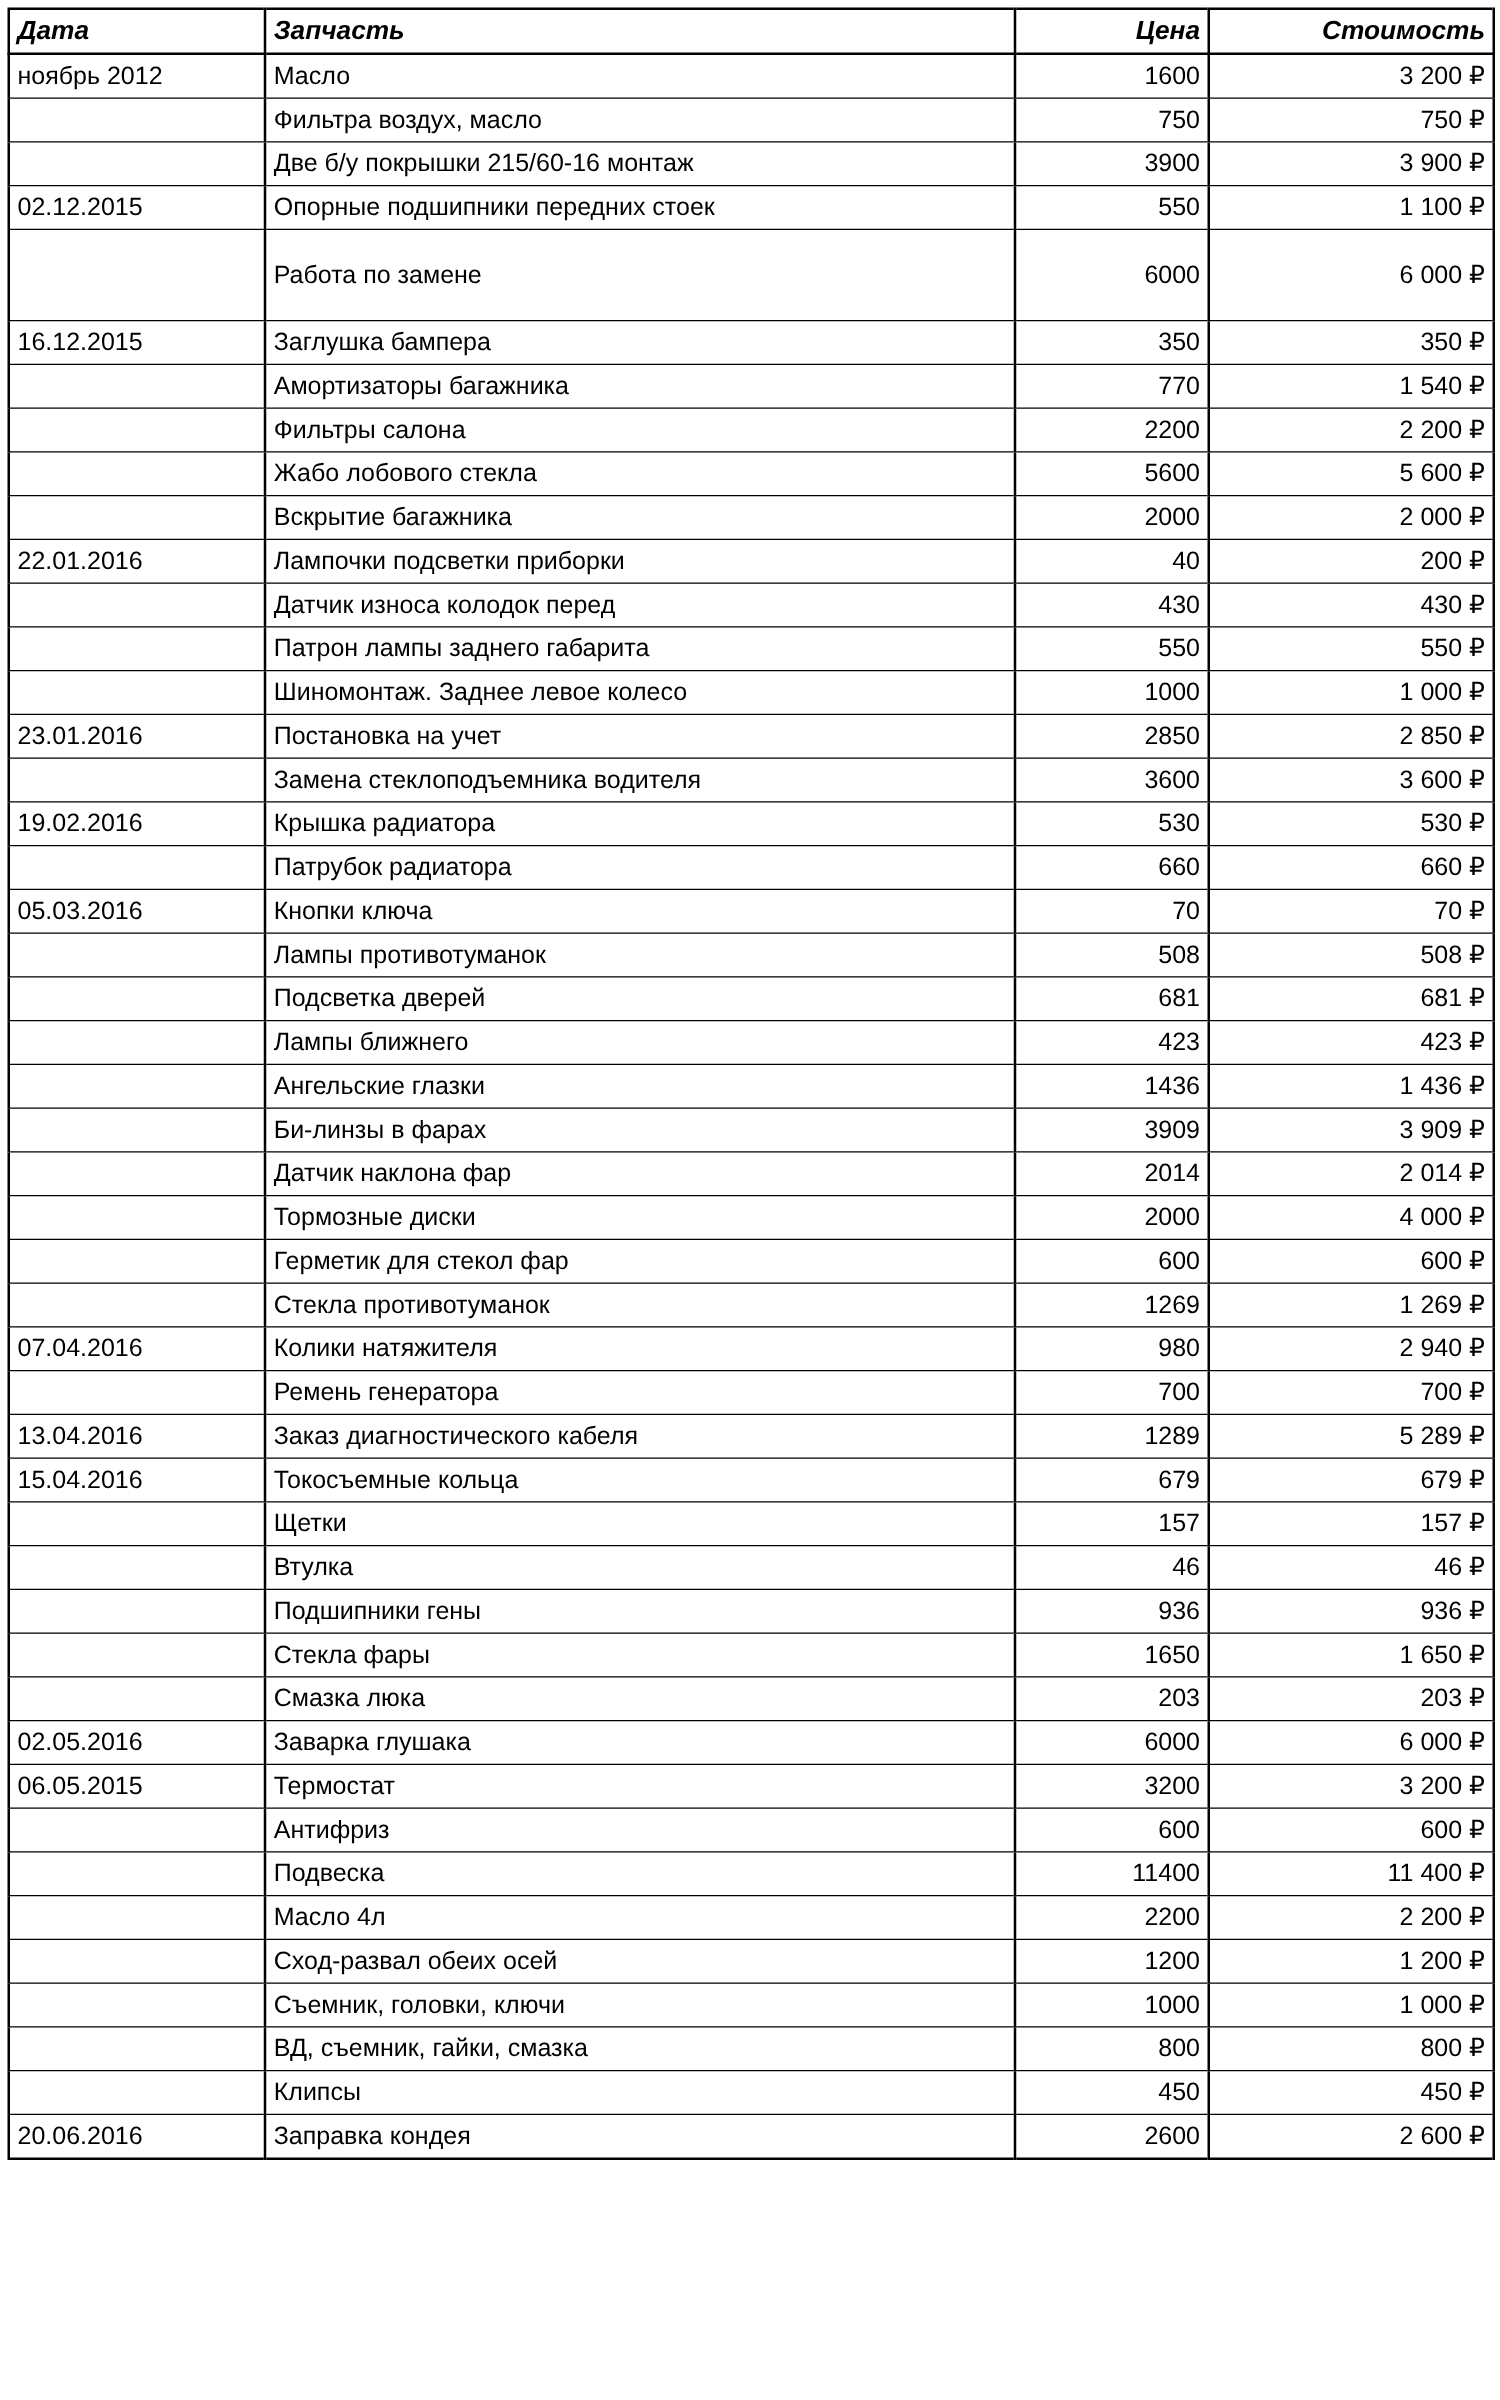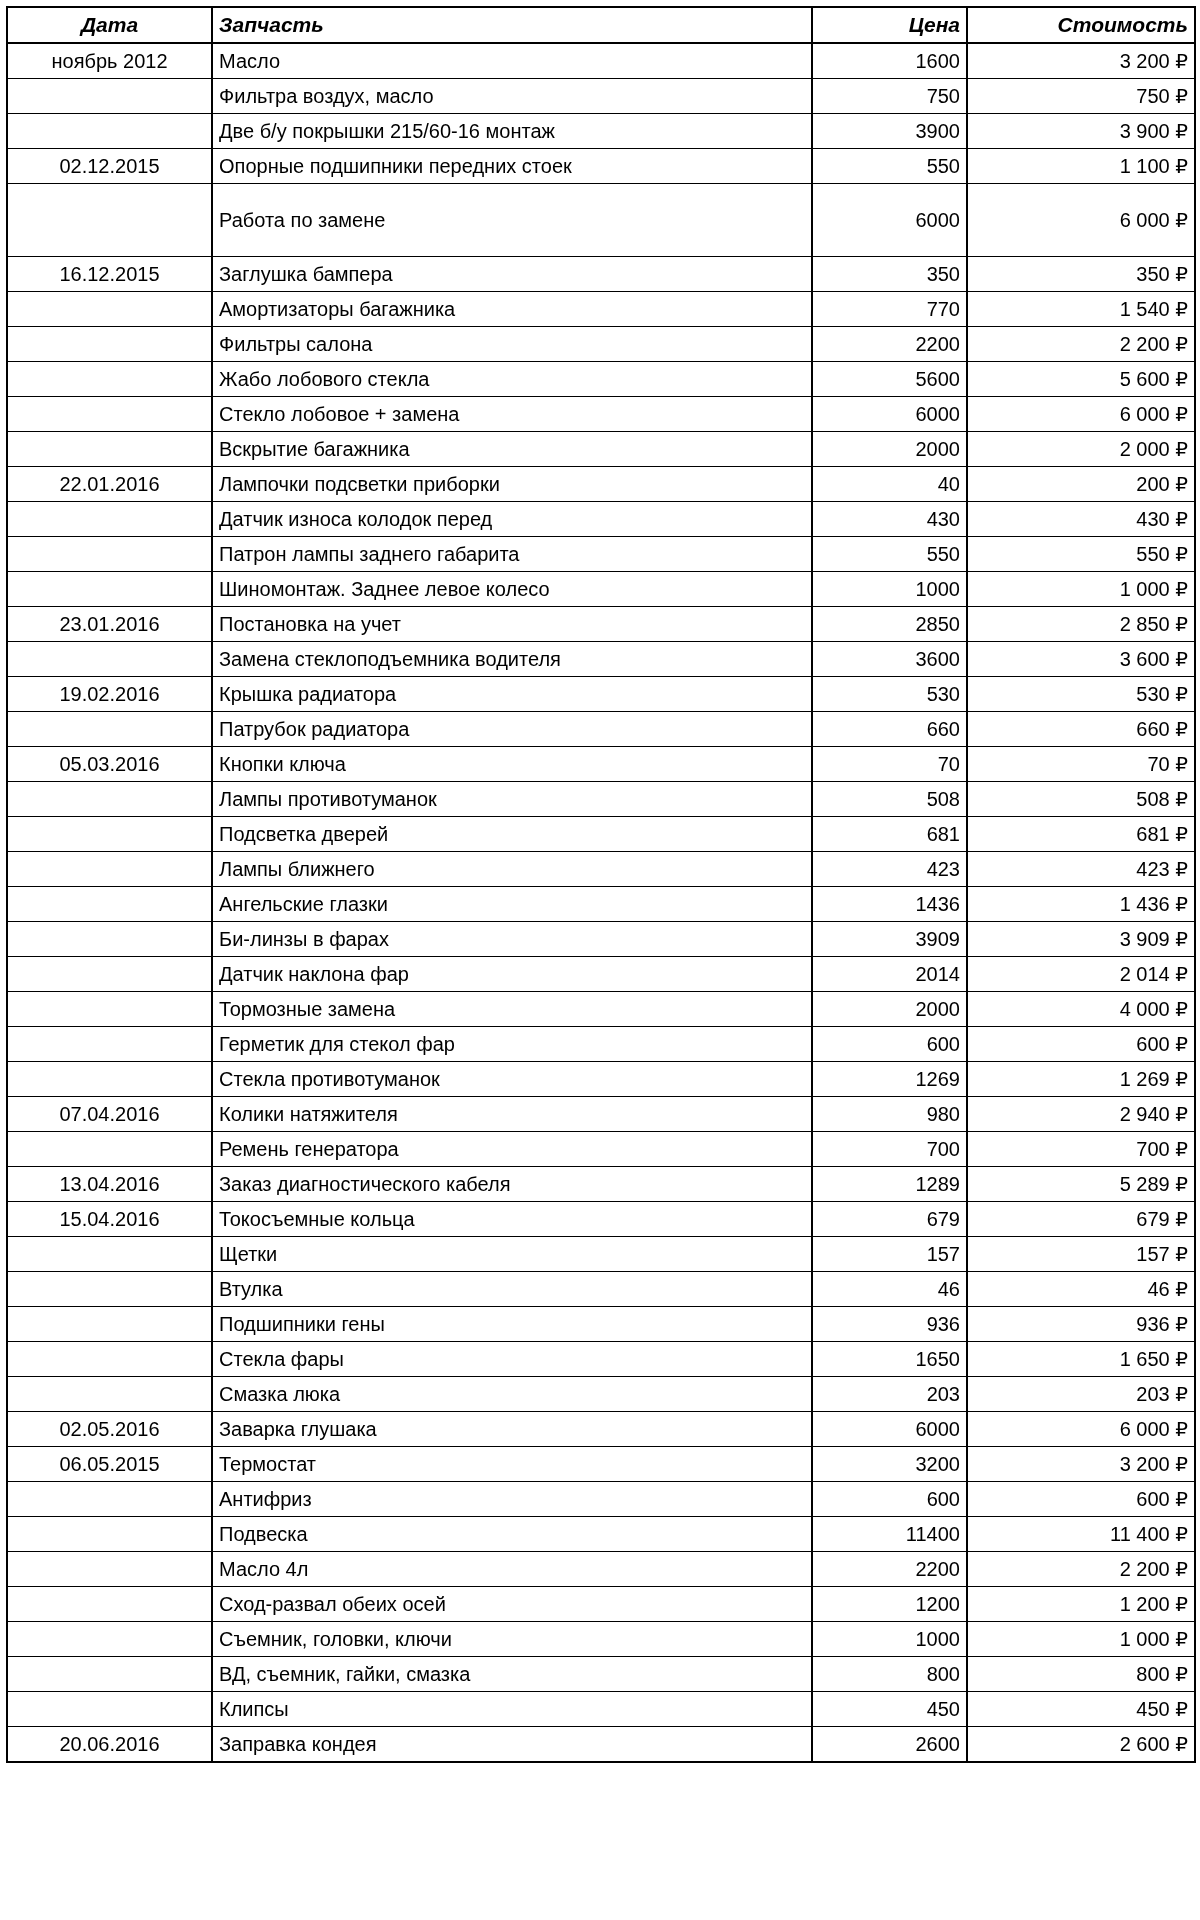--- a/index.html
+++ b/index.html
@@ -43,21 +43,21 @@
     font-size: 21px;
     border-bottom: 2px solid #000000;
   }
   
   col.c-date  { width: 205px; }
   col.c-part  { width: 600px; }
   col.c-price { width: 155px; }
   col.c-cost  { width: 228px; }
 
   
-  .a-left   { text-align: center;   padding-left: 8px; margin-top: 36px; }
+  .a-left   { text-align: left;   padding-left: 8px; margin-top: 36px; }
   .a-center { text-align: left; }
   .a-right  { text-align: right;  padding-right: 9px; }
 
   tr.tall td { height: 72px; }
 </style>
 </head>
 <body>
 
 <div class="page">
   <table class="expenses">
@@ -125,26 +125,20 @@
           <td class="a-right">2 200 ₽</td>
         </tr>
         <tr>
           <td class="a-left"></td>
           <td class="a-center">Жабо лобового стекла</td>
           <td class="a-right">5600</td>
           <td class="a-right">5 600 ₽</td>
         </tr>
         <tr>
           <td class="a-left"></td>
-          <td class="a-center">Стекло лобовое + замена</td>
-          <td class="a-right">6000</td>
-          <td class="a-right">6 000 ₽</td>
-        </tr>
-        <tr>
-          <td class="a-left"></td>
           <td class="a-center">Вскрытие багажника</td>
           <td class="a-right">2000</td>
           <td class="a-right">2 000 ₽</td>
         </tr>
         <tr>
           <td class="a-left">22.01.2016</td>
           <td class="a-center">Лампочки подсветки приборки</td>
           <td class="a-right">40</td>
           <td class="a-right">200 ₽</td>
         </tr>
@@ -227,21 +221,21 @@
           <td class="a-right">3 909 ₽</td>
         </tr>
         <tr>
           <td class="a-left"></td>
           <td class="a-center">Датчик наклона фар</td>
           <td class="a-right">2014</td>
           <td class="a-right">2 014 ₽</td>
         </tr>
         <tr>
           <td class="a-left"></td>
-          <td class="a-center">Тормозные замена</td>
+          <td class="a-center">Тормозные диски</td>
           <td class="a-right">2000</td>
           <td class="a-right">4 000 ₽</td>
         </tr>
         <tr>
           <td class="a-left"></td>
           <td class="a-center">Герметик для стекол фар</td>
           <td class="a-right">600</td>
           <td class="a-right">600 ₽</td>
         </tr>
         <tr>

